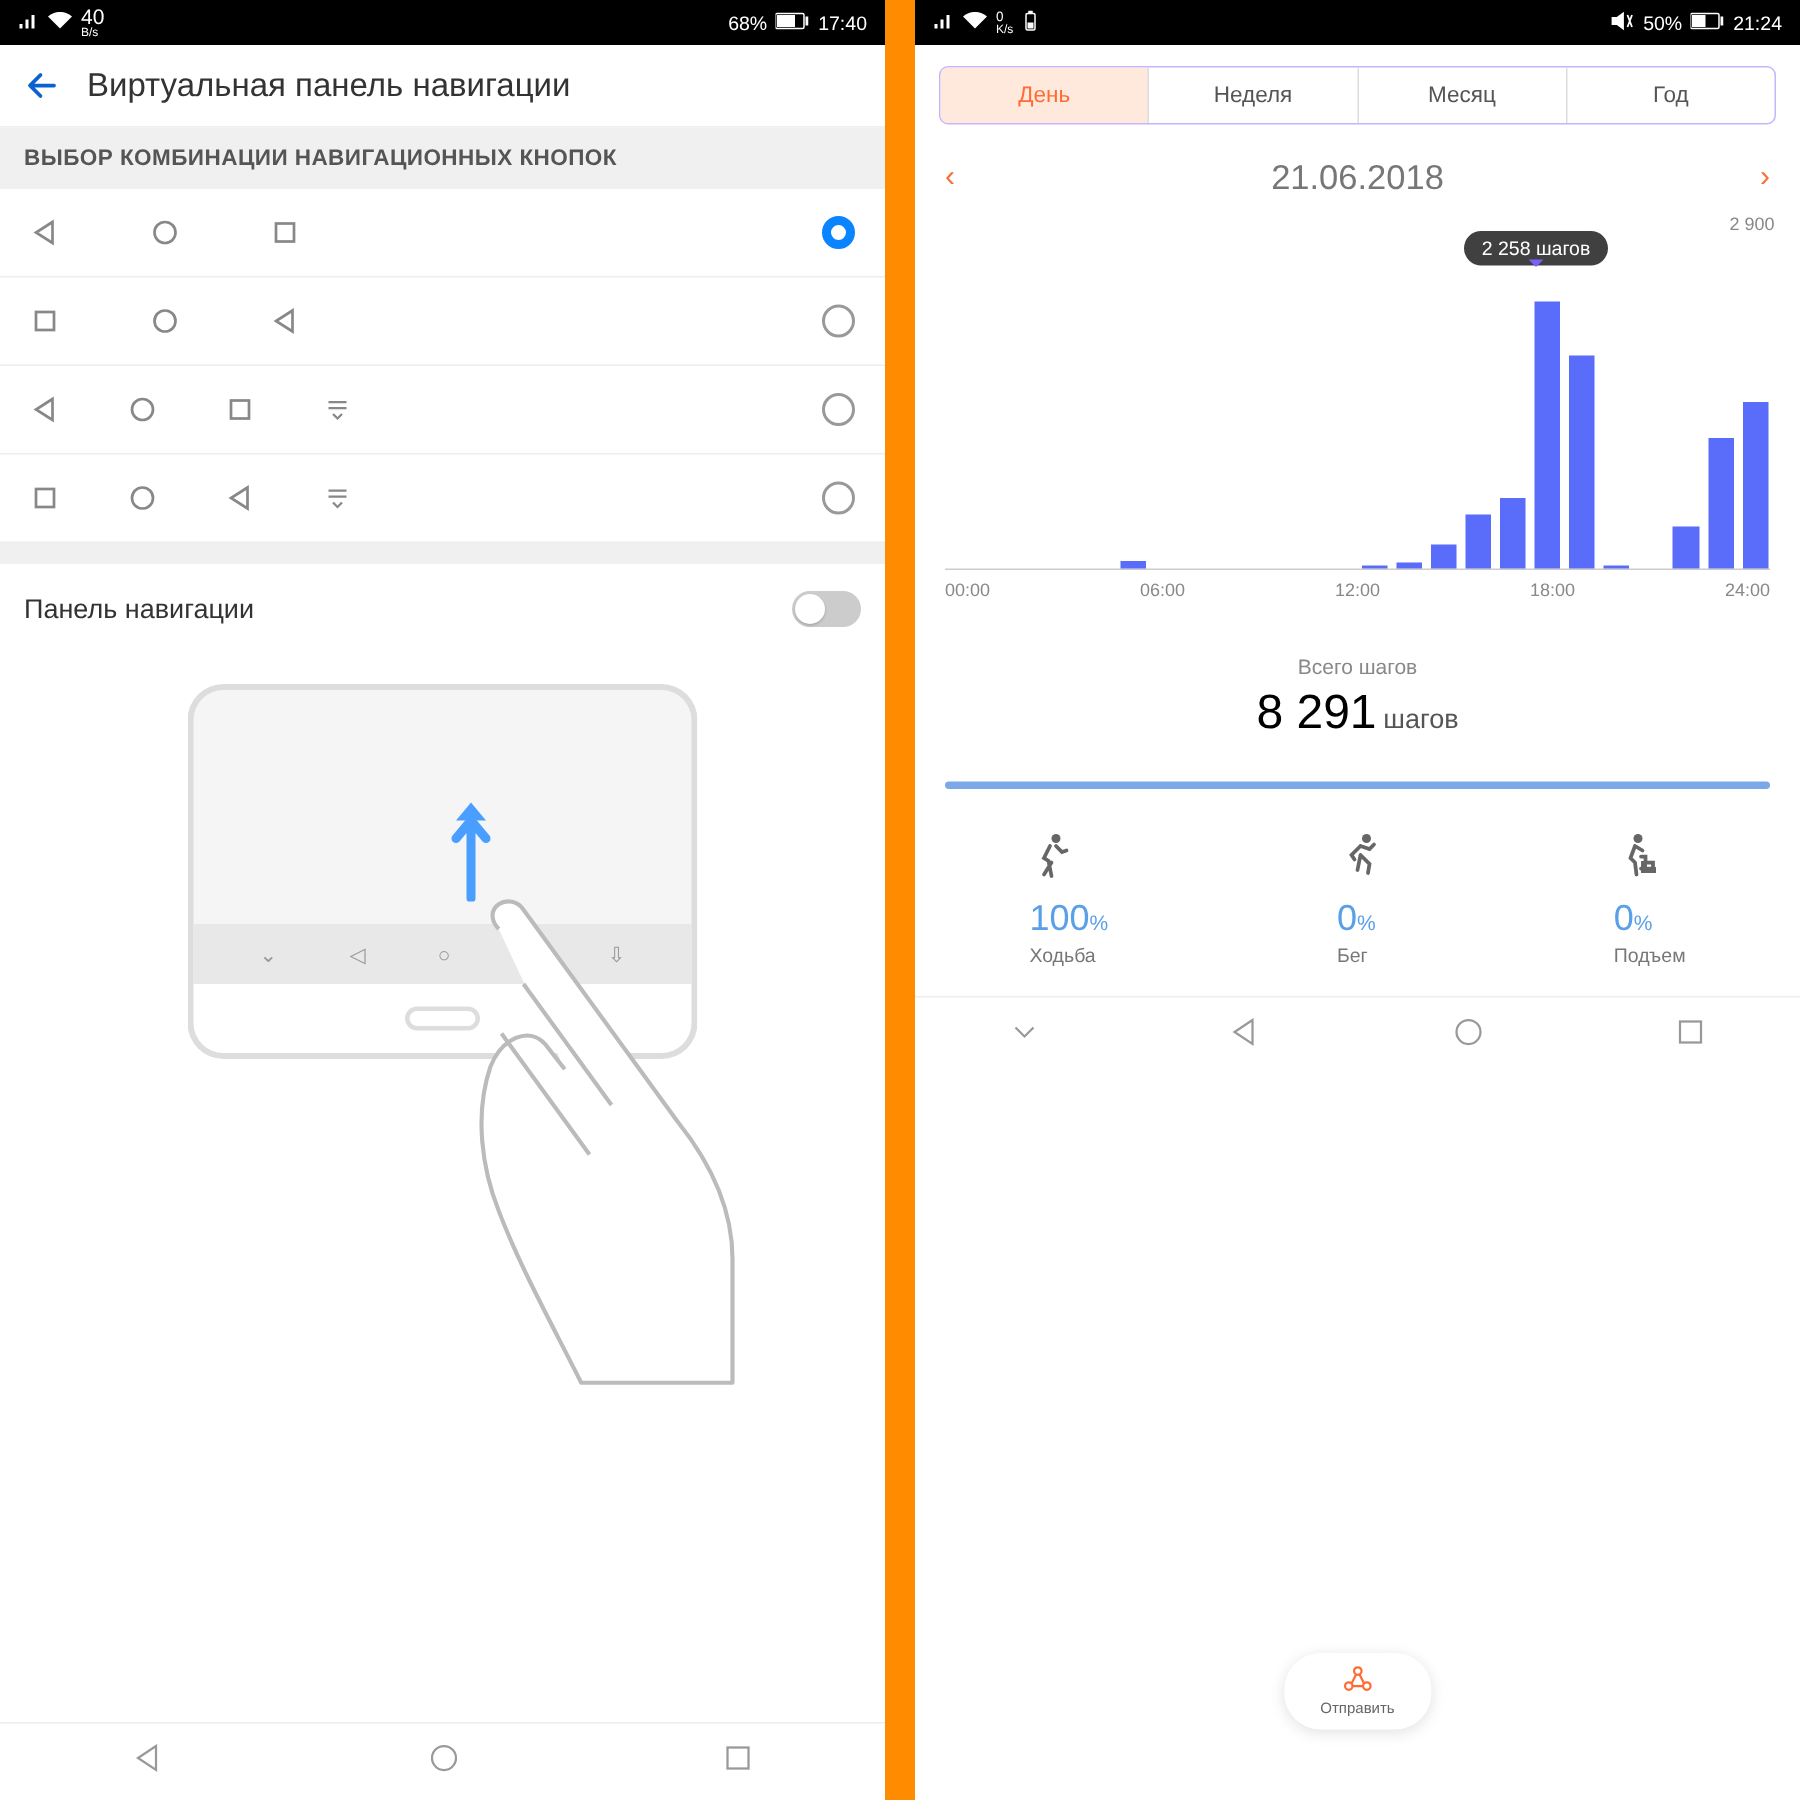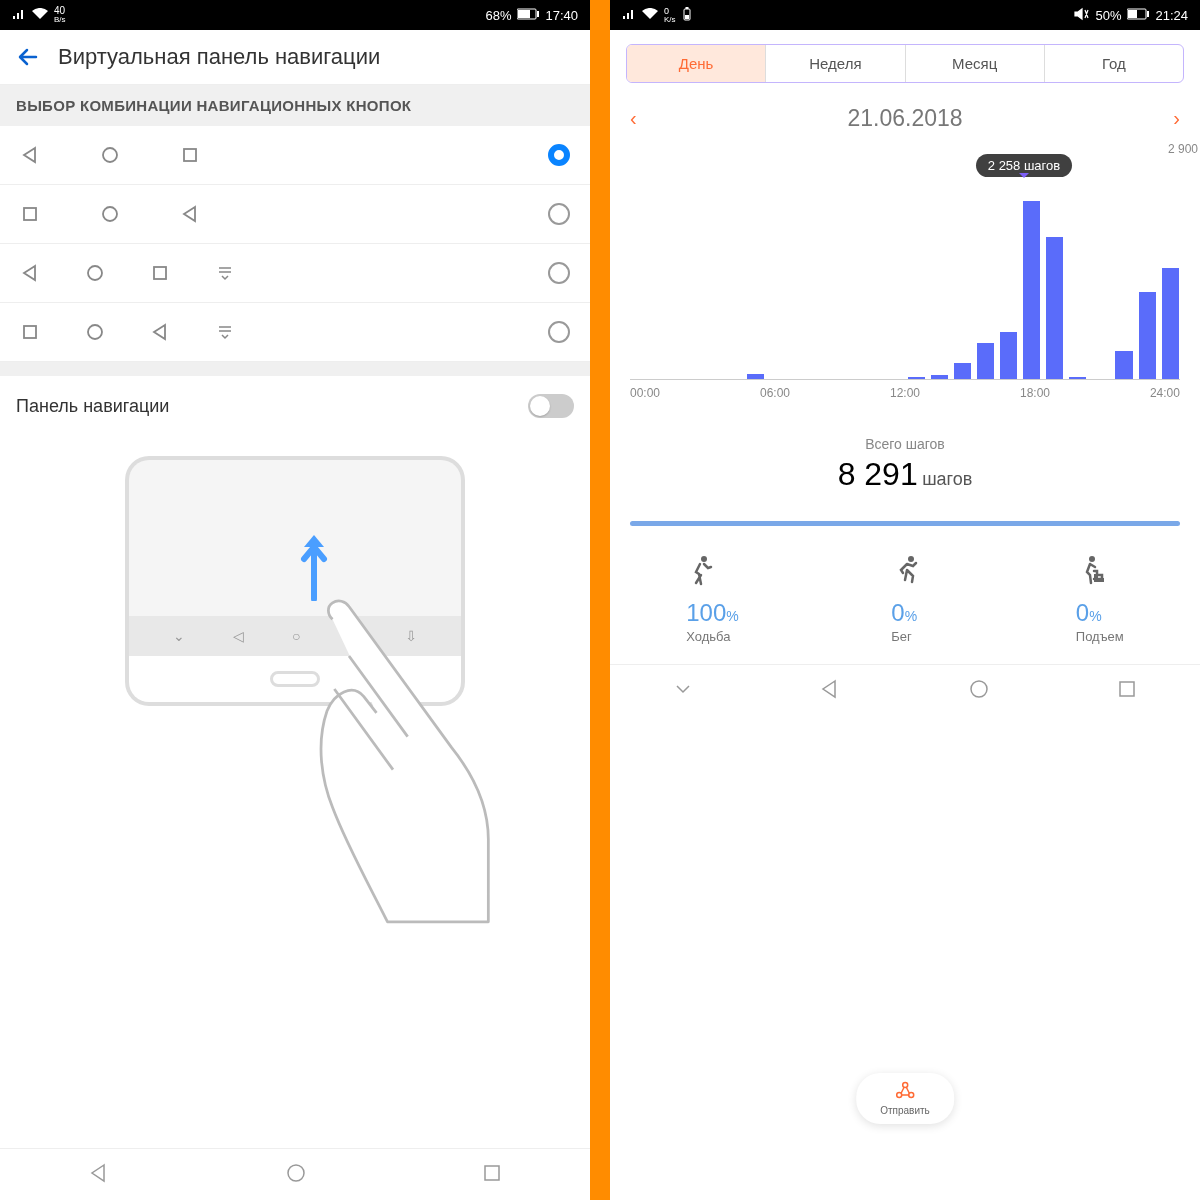--- a/index.html
+++ b/index.html
@@ -33,54 +33,54 @@
 .sysnav{height:52px;display:flex;align-items:center;justify-content:space-around;border-top:1px solid #eee;color:#999}
 
 .tabs{display:flex;margin:14px 16px;border:1px solid #c4b5fd;border-radius:6px;overflow:hidden}
 .tab{flex:1;text-align:center;padding:10px 0;font-size:15px;color:#555;border-right:1px solid #ddd}
 .tab:last-child{border-right:none}
 .tab.active{background:#ffe8dc;color:#ff6b35}
 .date-nav{display:flex;align-items:center;justify-content:space-between;padding:8px 20px;color:#ff6b35;font-size:20px}
 .date-nav .date{color:#777;font-size:23px}
 .chart-wrap{padding:10px 20px;position:relative}
 .chart{height:230px;display:flex;align-items:flex-end;gap:3px;border-bottom:1px solid #ccc;position:relative}
-.ymax{position:absolute;top:2px;right:2px;font-size:12px;color:#888}
+.ymax{position:absolute;top:2px;right:17px;font-size:12px;color:#888}
 .bar{width:3px;background:#5a6cfa;margin:0 1.5px}
 .tooltip{position:absolute;top:14px;left:62%;background:#404040;color:#fff;padding:4px 12px;border-radius:14px;font-size:13px;white-space:nowrap}
 .tooltip::after{content:'';position:absolute;bottom:-6px;left:50%;margin-left:-5px;border:5px solid transparent;border-top-color:#7d5ff7}
 .xaxis{display:flex;justify-content:space-between;font-size:12px;color:#888;padding:6px 0}
 .total{text-align:center;padding:20px 0}
 .total-lbl{font-size:14px;color:#888;margin-bottom:4px}
 .total-val{font-size:32px;font-weight:500}
 .total-unit{font-size:18px;color:#555}
 .progress{height:5px;background:#7aa8e8;margin:8px 20px;border-radius:3px}
 .activities{display:flex;justify-content:space-around;padding:20px 0}
 .activity{text-align:left}
 .act-ico{font-size:28px;color:#666;margin-bottom:4px}
 .act-val{font-size:24px;color:#5aa0e8}
 .act-val .pct{font-size:14px}
 .act-lbl{font-size:13px;color:#777;margin-top:2px}
-.share-btn{position:absolute;bottom:76px;left:50%;transform:translateX(-50%);background:#fff;border:none;padding:8px 24px;border-radius:24px;box-shadow:0 2px 10px rgba(0,0,0,.12);display:flex;flex-direction:column;align-items:center;gap:1px}
+.share-btn{position:absolute;bottom:47px;left:50%;transform:translateX(-50%);background:#fff;border:none;padding:8px 24px;border-radius:24px;box-shadow:0 2px 10px rgba(0,0,0,.12);display:flex;flex-direction:column;align-items:center;gap:1px}
 .share-ico{color:#ff6b35}
 .share-lbl{font-size:10px;color:#666}
 </style>
 </head>
 <body>
 
 <div class="phone">
   <div class="statusbar">
     <div class="sb-left">
       <span class="sb-ico"><svg width="14" height="12">
             <path d="M1 11h2V8H1zm4 0h2V5H5zm4 0h2V2H9z" fill="#fff"></path>
           </svg></span>
       <span class="sb-ico"><svg width="16" height="12">
             <path d="M8 11L0 3a12 12 0 0116 0z" fill="#fff"></path>
           </svg></span>
       <span style="display:flex;flex-direction:column;line-height:1">
-          <span style="font-size:10px">40</span>
+          <span style="font-size:14px">40</span>
           <span style="font-size:8px">B/s</span>
         </span>
     </div>
     <div class="sb-right">
       <span>68%</span>
       <span class="sb-ico"><svg width="22" height="12">
             <rect x="0" y="1" width="19" height="10" rx="1" stroke="#fff" fill="none"></rect>
             <rect x="1" y="2" width="12" height="8" fill="#fff"></rect>
             <rect x="20" y="3" width="2" height="6" fill="#fff"></rect>
           </svg></span>

